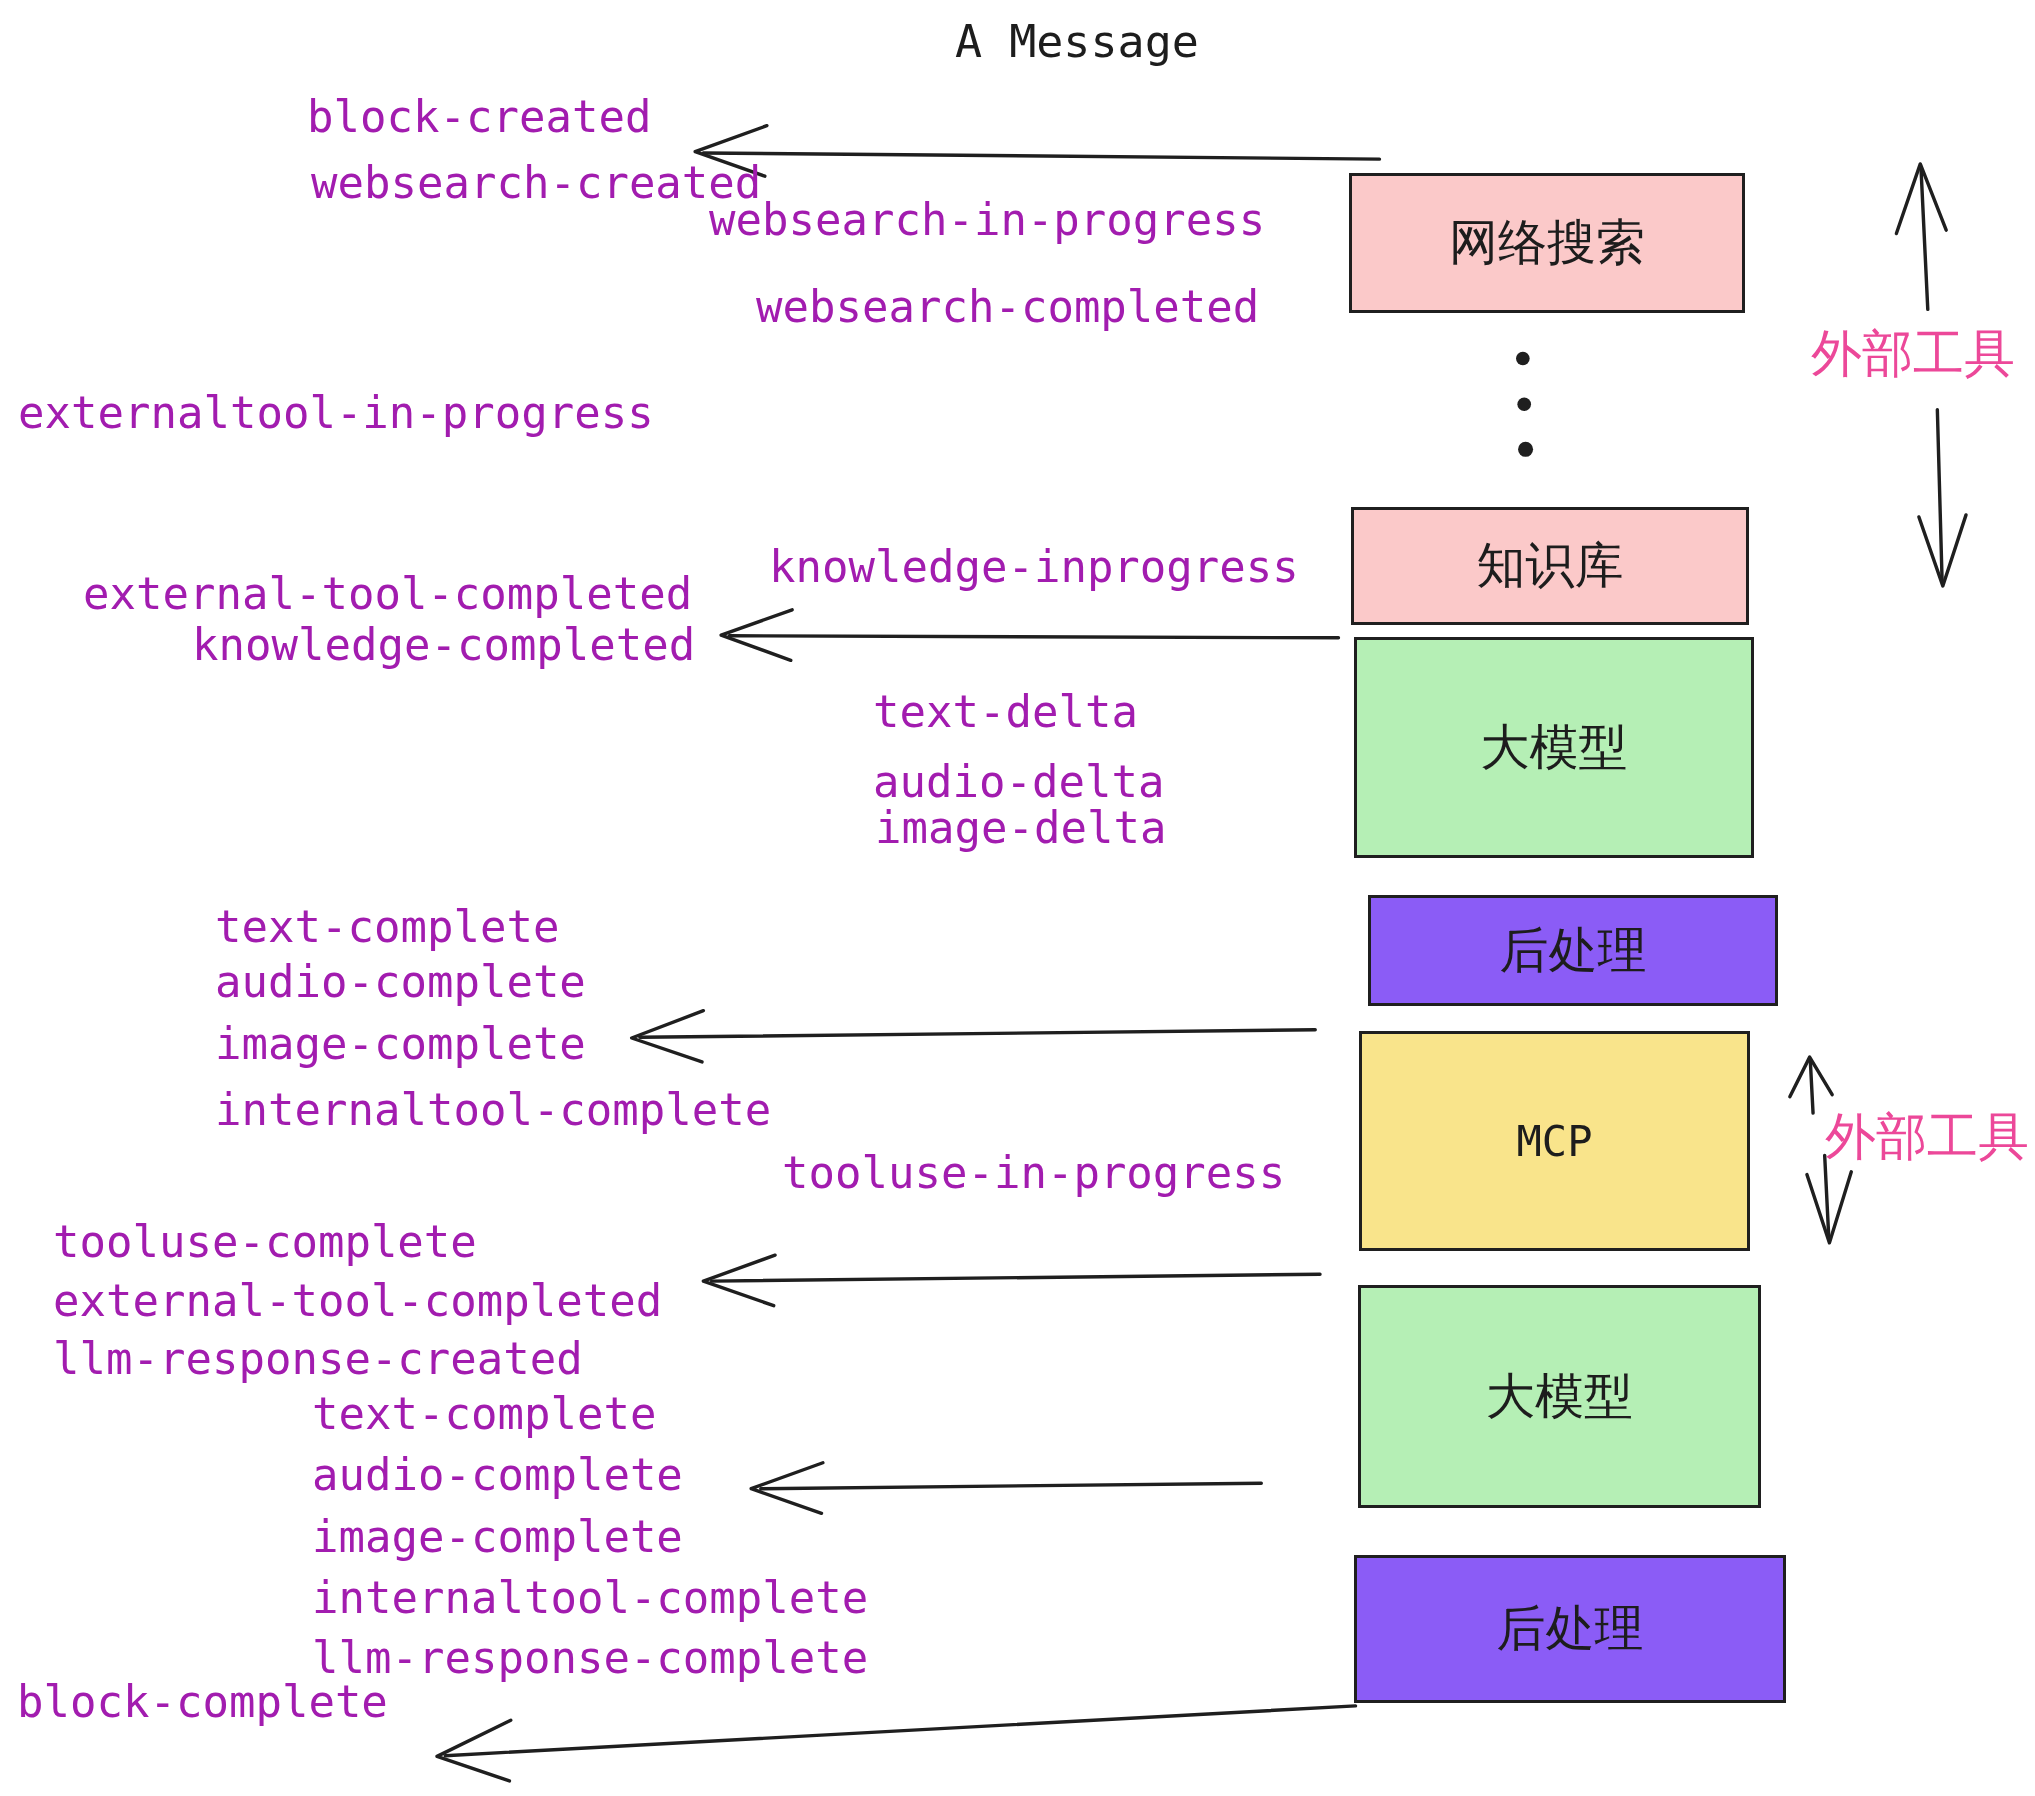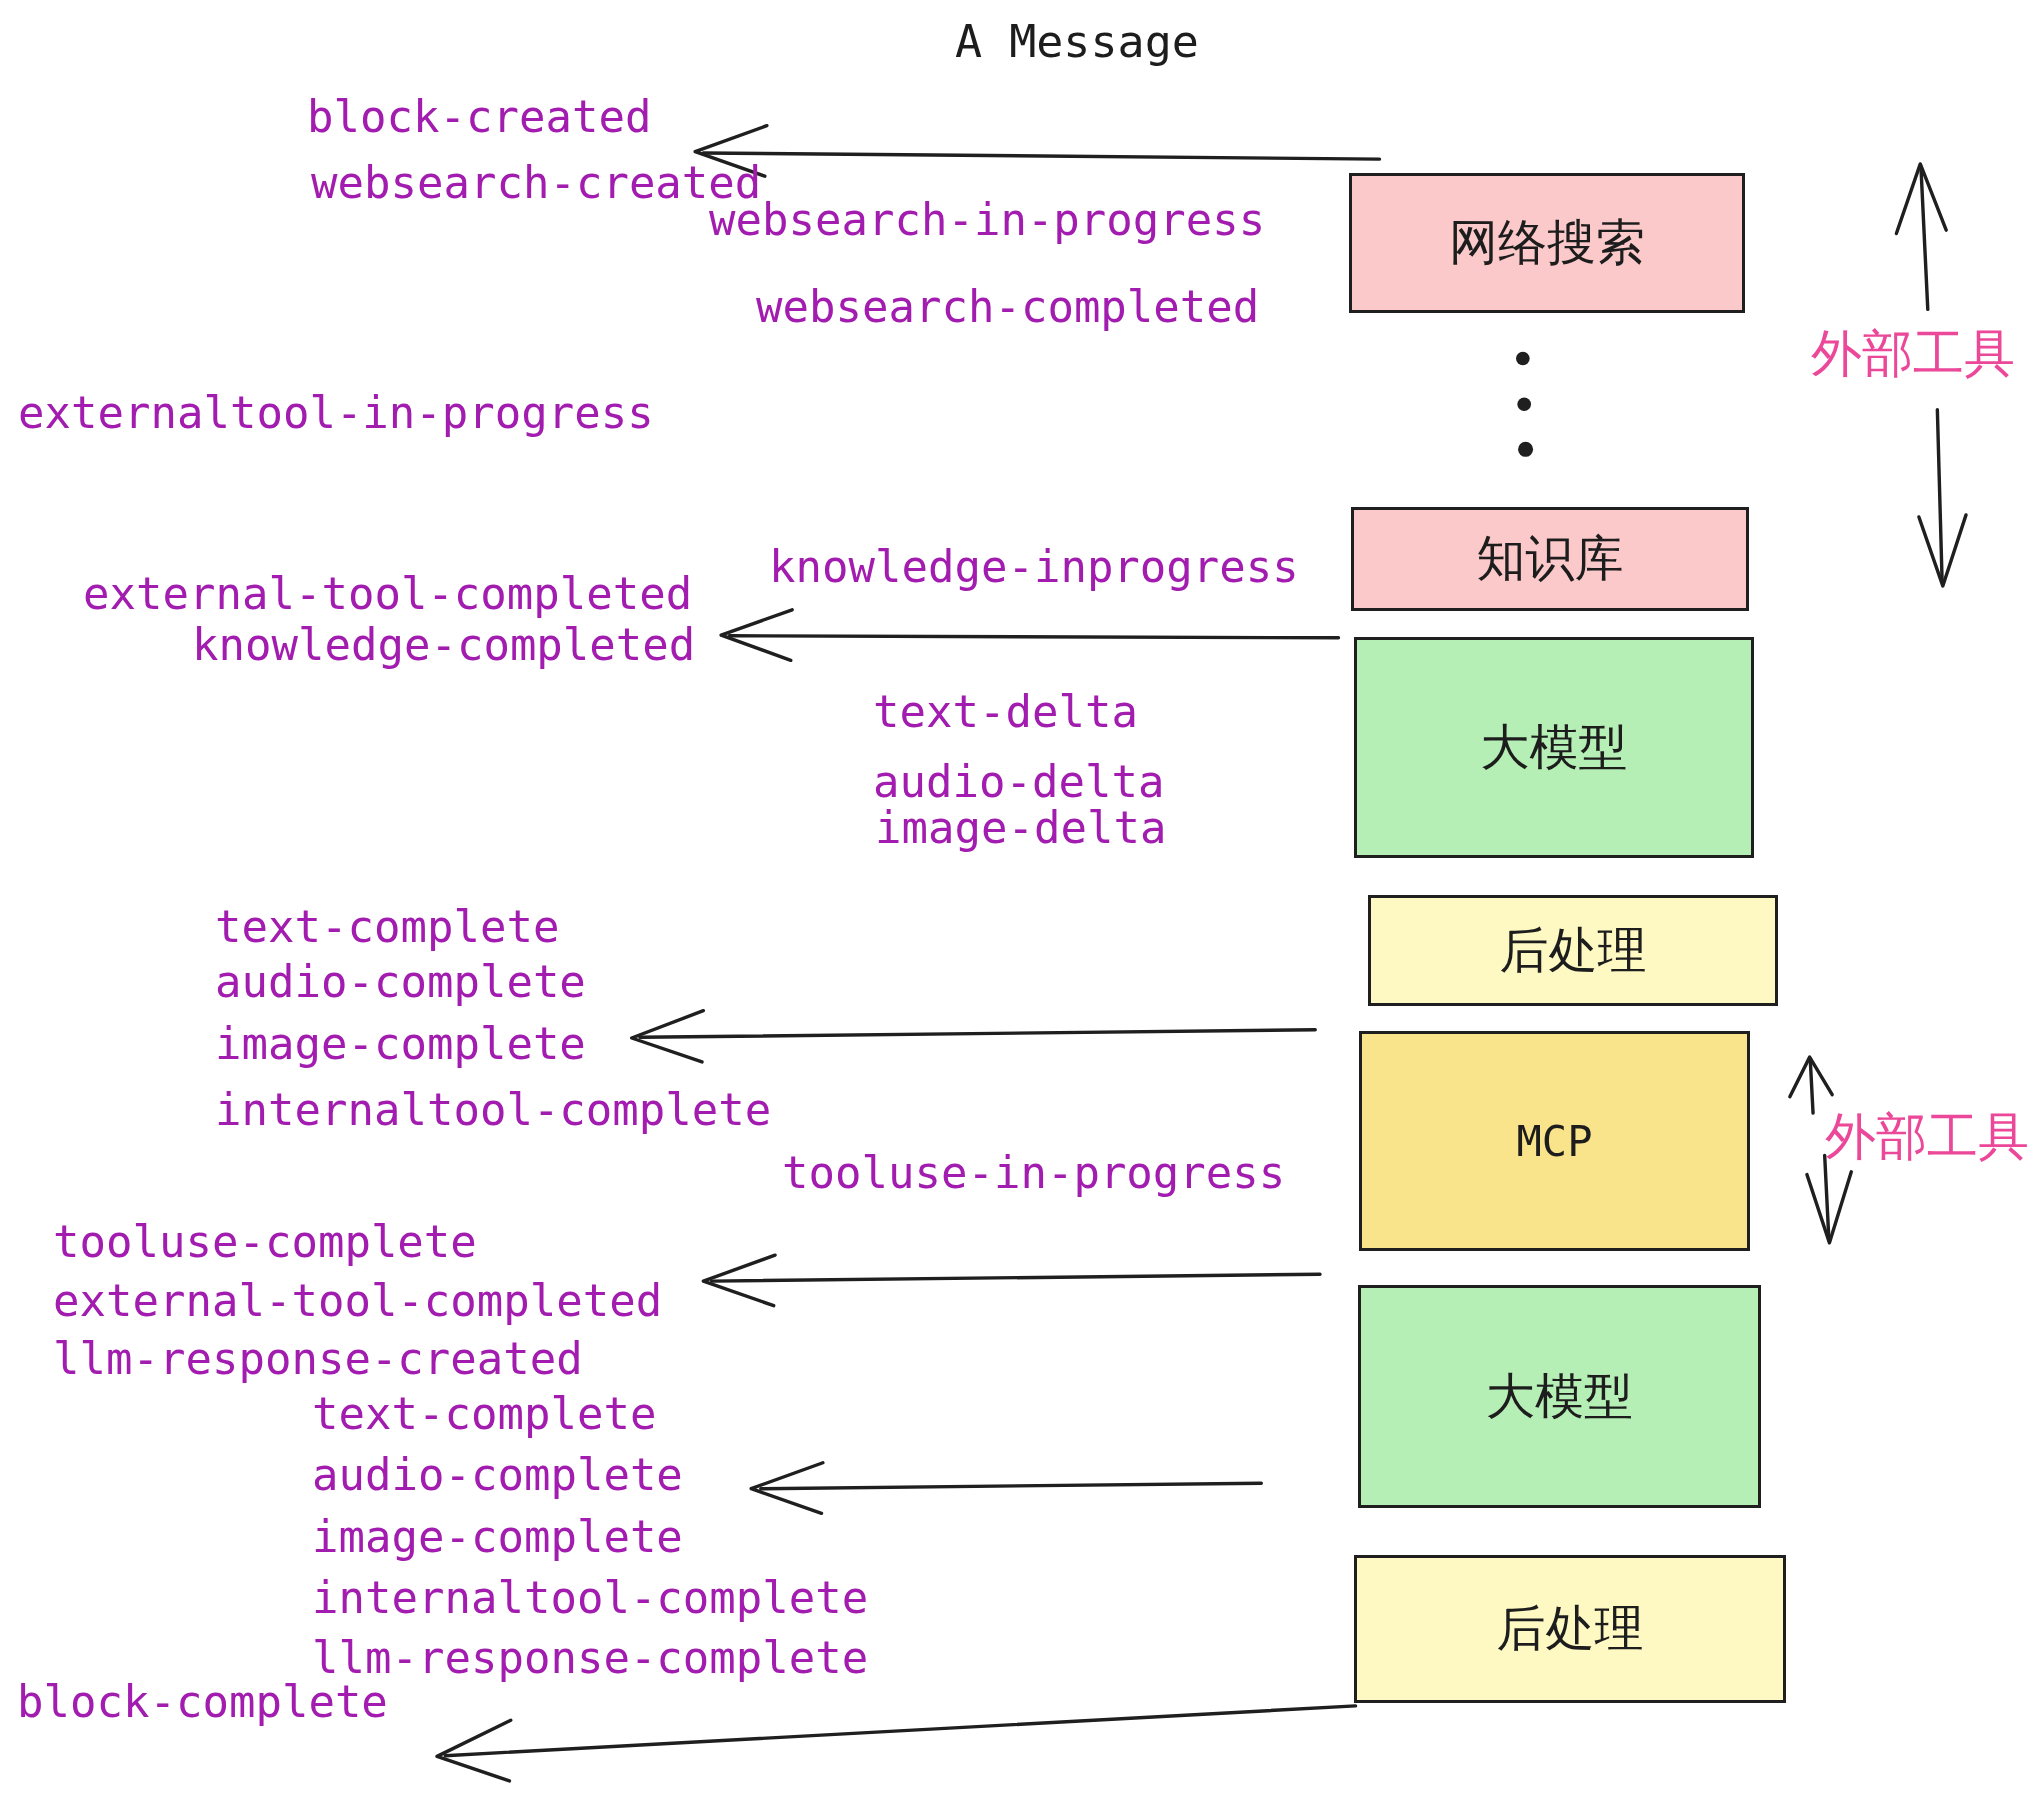--- a/index.html
+++ b/index.html
@@ -37,37 +37,37 @@
     align-items:center;
     justify-content:center;
     font-family:"Liberation Sans","DejaVu Sans",sans-serif;
     font-size:49px;
     color:#1d1d1d;
     white-space:nowrap;
   }
   .pink{background:#fbc9c9;}
   .green{background:#b5efb5;}
   .yellow{background:#f9e48b;}
-  .white{background:#fef9c3;}
+  .white{background:#8b5cf6;}
   .mono-label{font-family:"DejaVu Sans Mono","Liberation Mono",monospace;font-size:42px;}
   .side-label{
     position:absolute;
     font-family:"Liberation Sans","DejaVu Sans",sans-serif;
     font-size:51px;
     white-space:nowrap;
     color:#ec4899;
     transform:translateY(-50%);
   }
   svg.overlay{position:absolute;left:0;top:0;width:2035px;height:1796px;}
   svg.overlay path, svg.overlay line{stroke:#1f1f1f;stroke-width:5;fill:none;stroke-linecap:round;stroke-linejoin:round;}
   svg.overlay circle{fill:#1f1f1f;stroke:none;}
 
   
   #box-websearch {left:1349px;top:173px;width:396px;height:140px;}
-  #box-knowledge {left:1351px;top:507px;width:398px;height:104px;}
+  #box-knowledge {left:1351px;top:507px;width:398px;height:118px;}
   #box-llm1      {left:1354px;top:637px;width:400px;height:221px;}
   #box-post1     {left:1368px;top:895px;width:410px;height:111px;}
   #box-mcp       {left:1359px;top:1031px;width:391px;height:220px;}
   #box-llm2      {left:1358px;top:1285px;width:403px;height:223px;}
   #box-post2     {left:1354px;top:1555px;width:432px;height:148px;}
 
   
   #ttl                      {left:955px;top:41px;}
   #ev-block-created         {left:307px; top:117px;}
   #ev-websearch-created     {left:311px; top:183px;}

